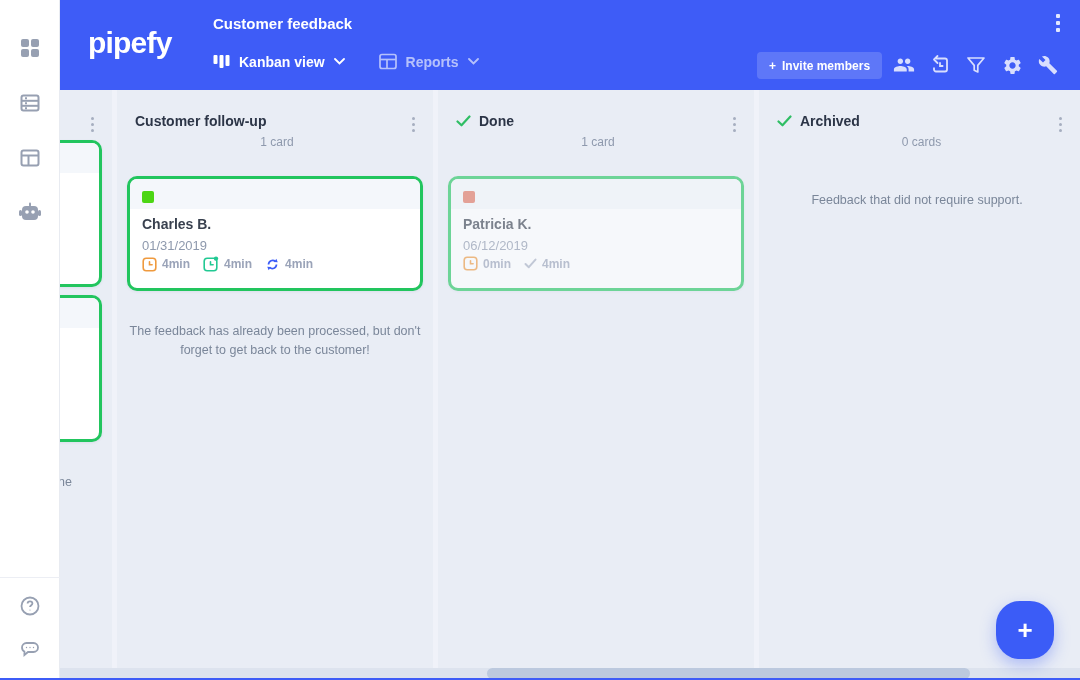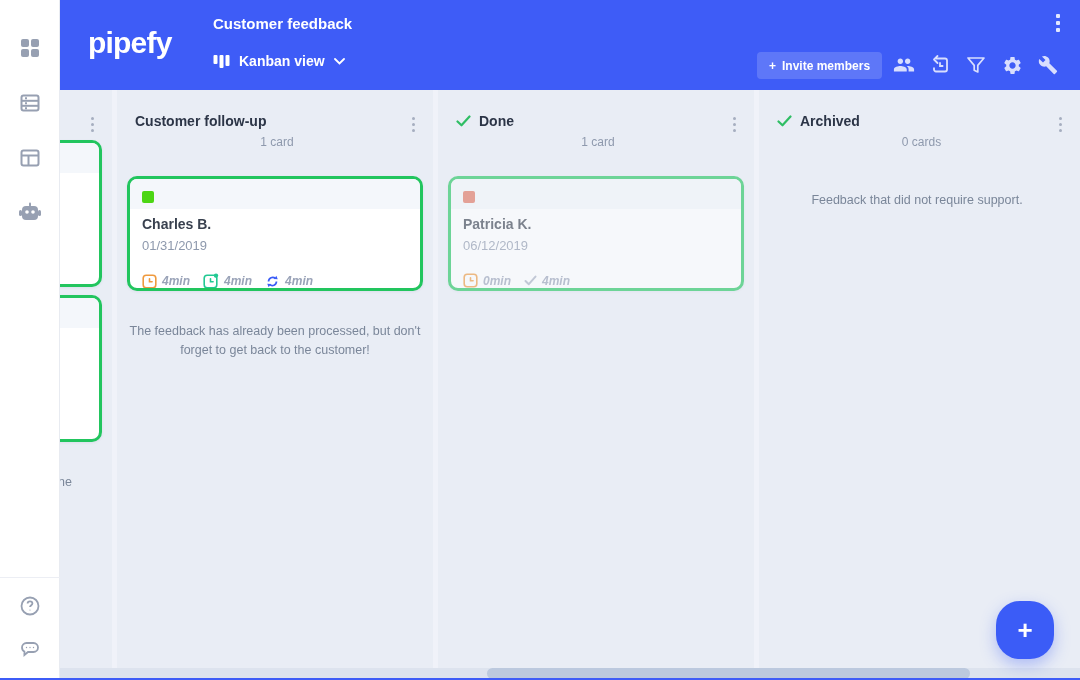--- a/index.html
+++ b/index.html
@@ -9,21 +9,21 @@
   
   .sidebar { position:absolute; left:0; top:0; width:60px; height:680px; background:#ffffff; border-right:1px solid #e8ebf1; z-index:5; }
   .side-icon { width:60px; height:44px; display:flex; align-items:center; justify-content:center; color:#97a0b2; cursor:pointer; }
   .side-top { position:absolute; top:26px; left:0; display:flex; flex-direction:column; gap:11px; }
   .side-bottom { position:absolute; bottom:8px; left:0; width:60px; padding-top:6px; border-top:1px solid #eceef4; display:flex; flex-direction:column; }
 
   
   .header { position:absolute; left:60px; top:0; width:1020px; height:112px; background:#3e5cf7; color:#fff; }
   .logo { position:absolute; left:28px; top:26px; font-size:30px; font-weight:800; letter-spacing:-0.8px; color:#fff; }
   .pipe-title { position:absolute; left:153px; top:15px; font-size:15px; font-weight:700; }
-  .tabs { position:absolute; left:153px; top:53px; display:flex; align-items:center; gap:34px;flex-direction:column; }
+  .tabs { position:absolute; left:153px; top:53px; display:flex; align-items:center; gap:34px; }
   .tab { display:flex; align-items:center; gap:9px; font-size:14px; font-weight:700; cursor:pointer; }
   .tab.inactive { opacity:.62; }
   .tab-underline { position:absolute; left:153px; bottom:3px; width:120px; height:4px; background:rgba(255,255,255,.45); border-radius:2px; }
   .invite-btn { position:absolute; left:697px; top:52px; height:27px; padding:0 12px; background:rgba(255,255,255,.17); border:none; border-radius:4px; color:#fff; font-size:12px; font-weight:700; display:flex; align-items:center; gap:6px; cursor:pointer; font-family:inherit; }
   .hicon { position:absolute; top:54px; width:22px; height:22px; display:flex; align-items:center; justify-content:center; color:rgba(255,255,255,.8); cursor:pointer; }
   .hkebab { position:absolute; left:989px; top:14px; width:18px; height:20px; display:flex; flex-direction:column; align-items:center; gap:3px; cursor:pointer; }
   .hkebab span { width:4px; height:4px; background:rgba(255,255,255,.85); border-radius:1px; display:block; }
 
   
   .board { position:absolute; left:60px; top:90px; width:1020px; height:590px; background:#f0f2f9; overflow:hidden; display:flex; gap:5px; }
@@ -40,21 +40,21 @@
 
   .card { background:#fff; border:3px solid #22c55e; border-radius:10px; box-shadow:0 1px 3px rgba(44,63,120,.07); overflow:hidden; cursor:pointer; }
   .card-main { height:115px; }
   .card-strip { height:30px; background:#f4f7fb; padding:12px 0 0 12px; }
   .card-label { width:12px; height:12px; border-radius:2px; display:block; }
   .label-green { background:#4cd614; }
   .label-red { background:#e0735f; }
   .card-body { padding:7px 12px 0; }
   .card-title { font-size:14px; font-weight:600; color:#39414f; }
   .card-date { margin-top:6px; font-size:13px; color:#8e99ad; }
-  .card-badges { margin-top:20px; display:flex; align-items:center; gap:13px;font-style:italic; }
+  .card-badges { margin-top:3px; display:flex; align-items:center; gap:13px; }
   .badge { display:flex; align-items:center; gap:5px; font-size:12px; font-weight:600; color:#9aa3b8; }
   .card-faded { opacity:.62; }
 
   .helper { margin-top:31px; text-align:center; font-size:12.5px; color:#7a8699; line-height:1.9; }
   .helper-narrow { max-width:302px; margin-left:auto; margin-right:auto; line-height:1.55; }
   .partial-card { height:147px; margin-bottom:8px; }
   .partial-text { margin-top:33px; text-align:right; padding-right:30px; font-size:12.5px; color:#7a8699; }
 
   
   .fab { position:absolute; left:996px; top:601px; width:58px; height:58px; border:none; border-radius:24px; background:#3b5cf7; color:#fff; font-size:26px; font-weight:700; box-shadow:0 6px 16px rgba(59,92,247,.35); cursor:pointer; z-index:8; font-family:inherit; line-height:1; }

